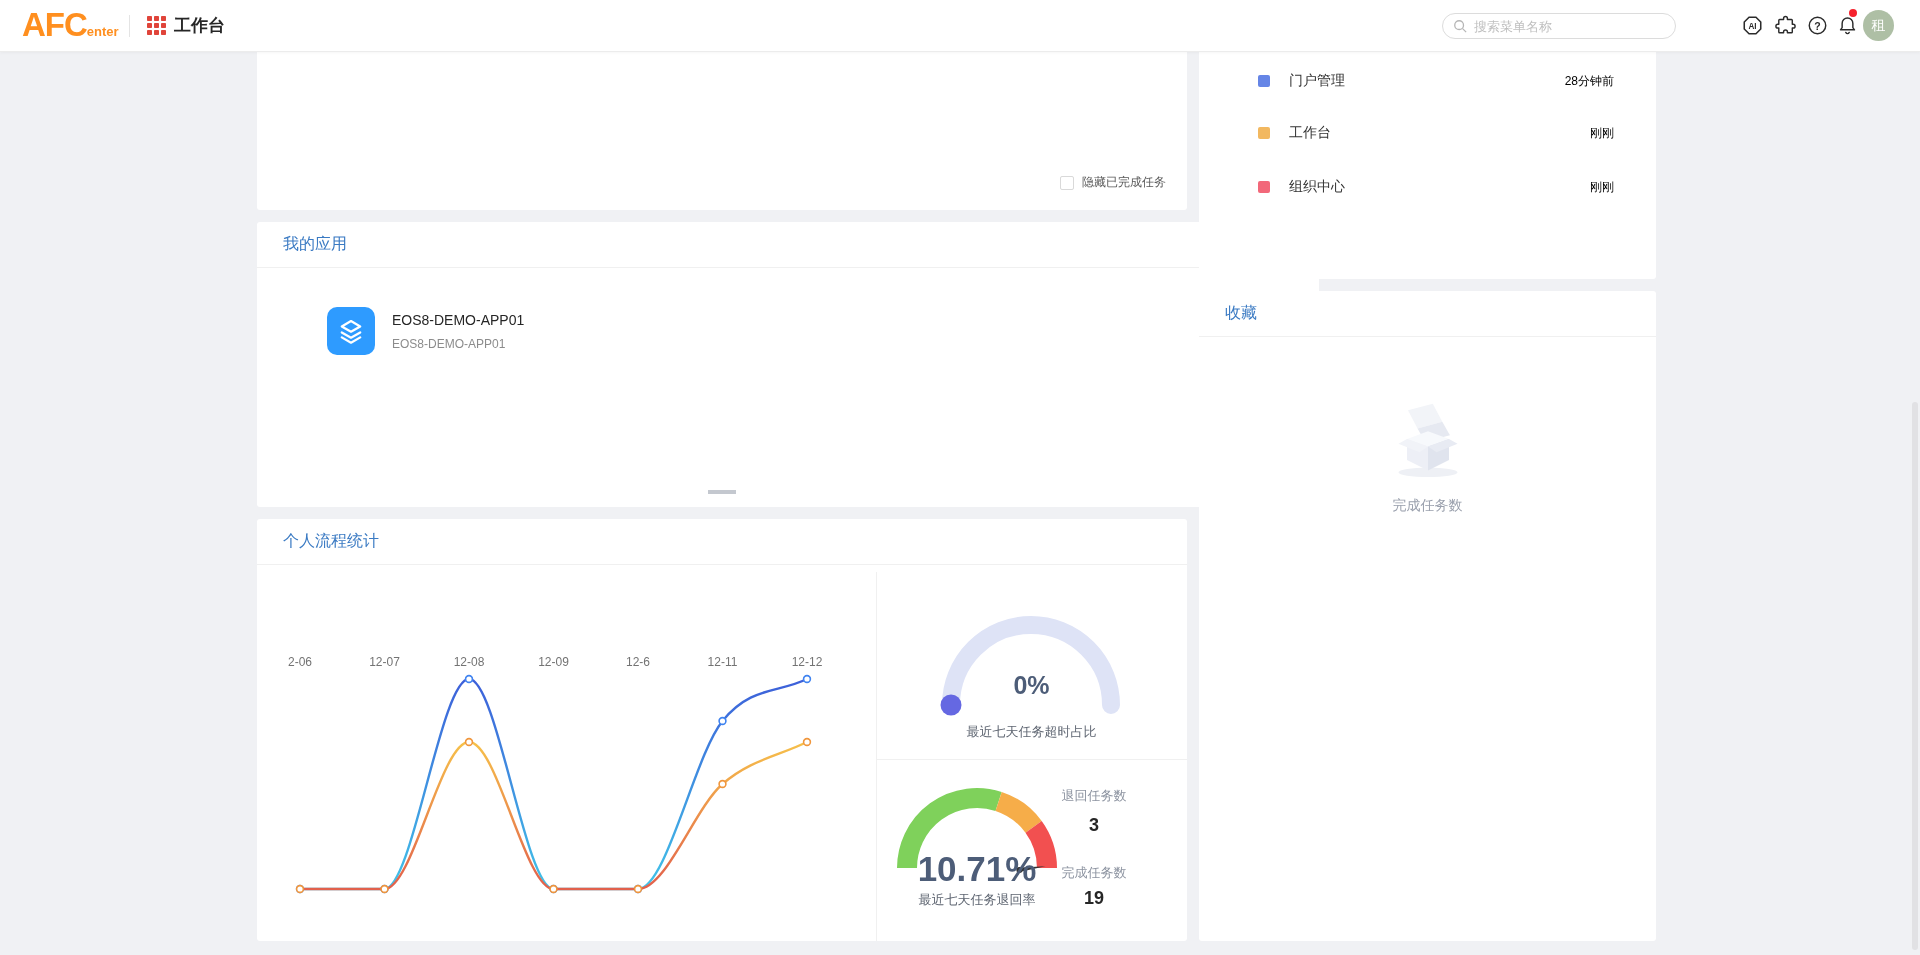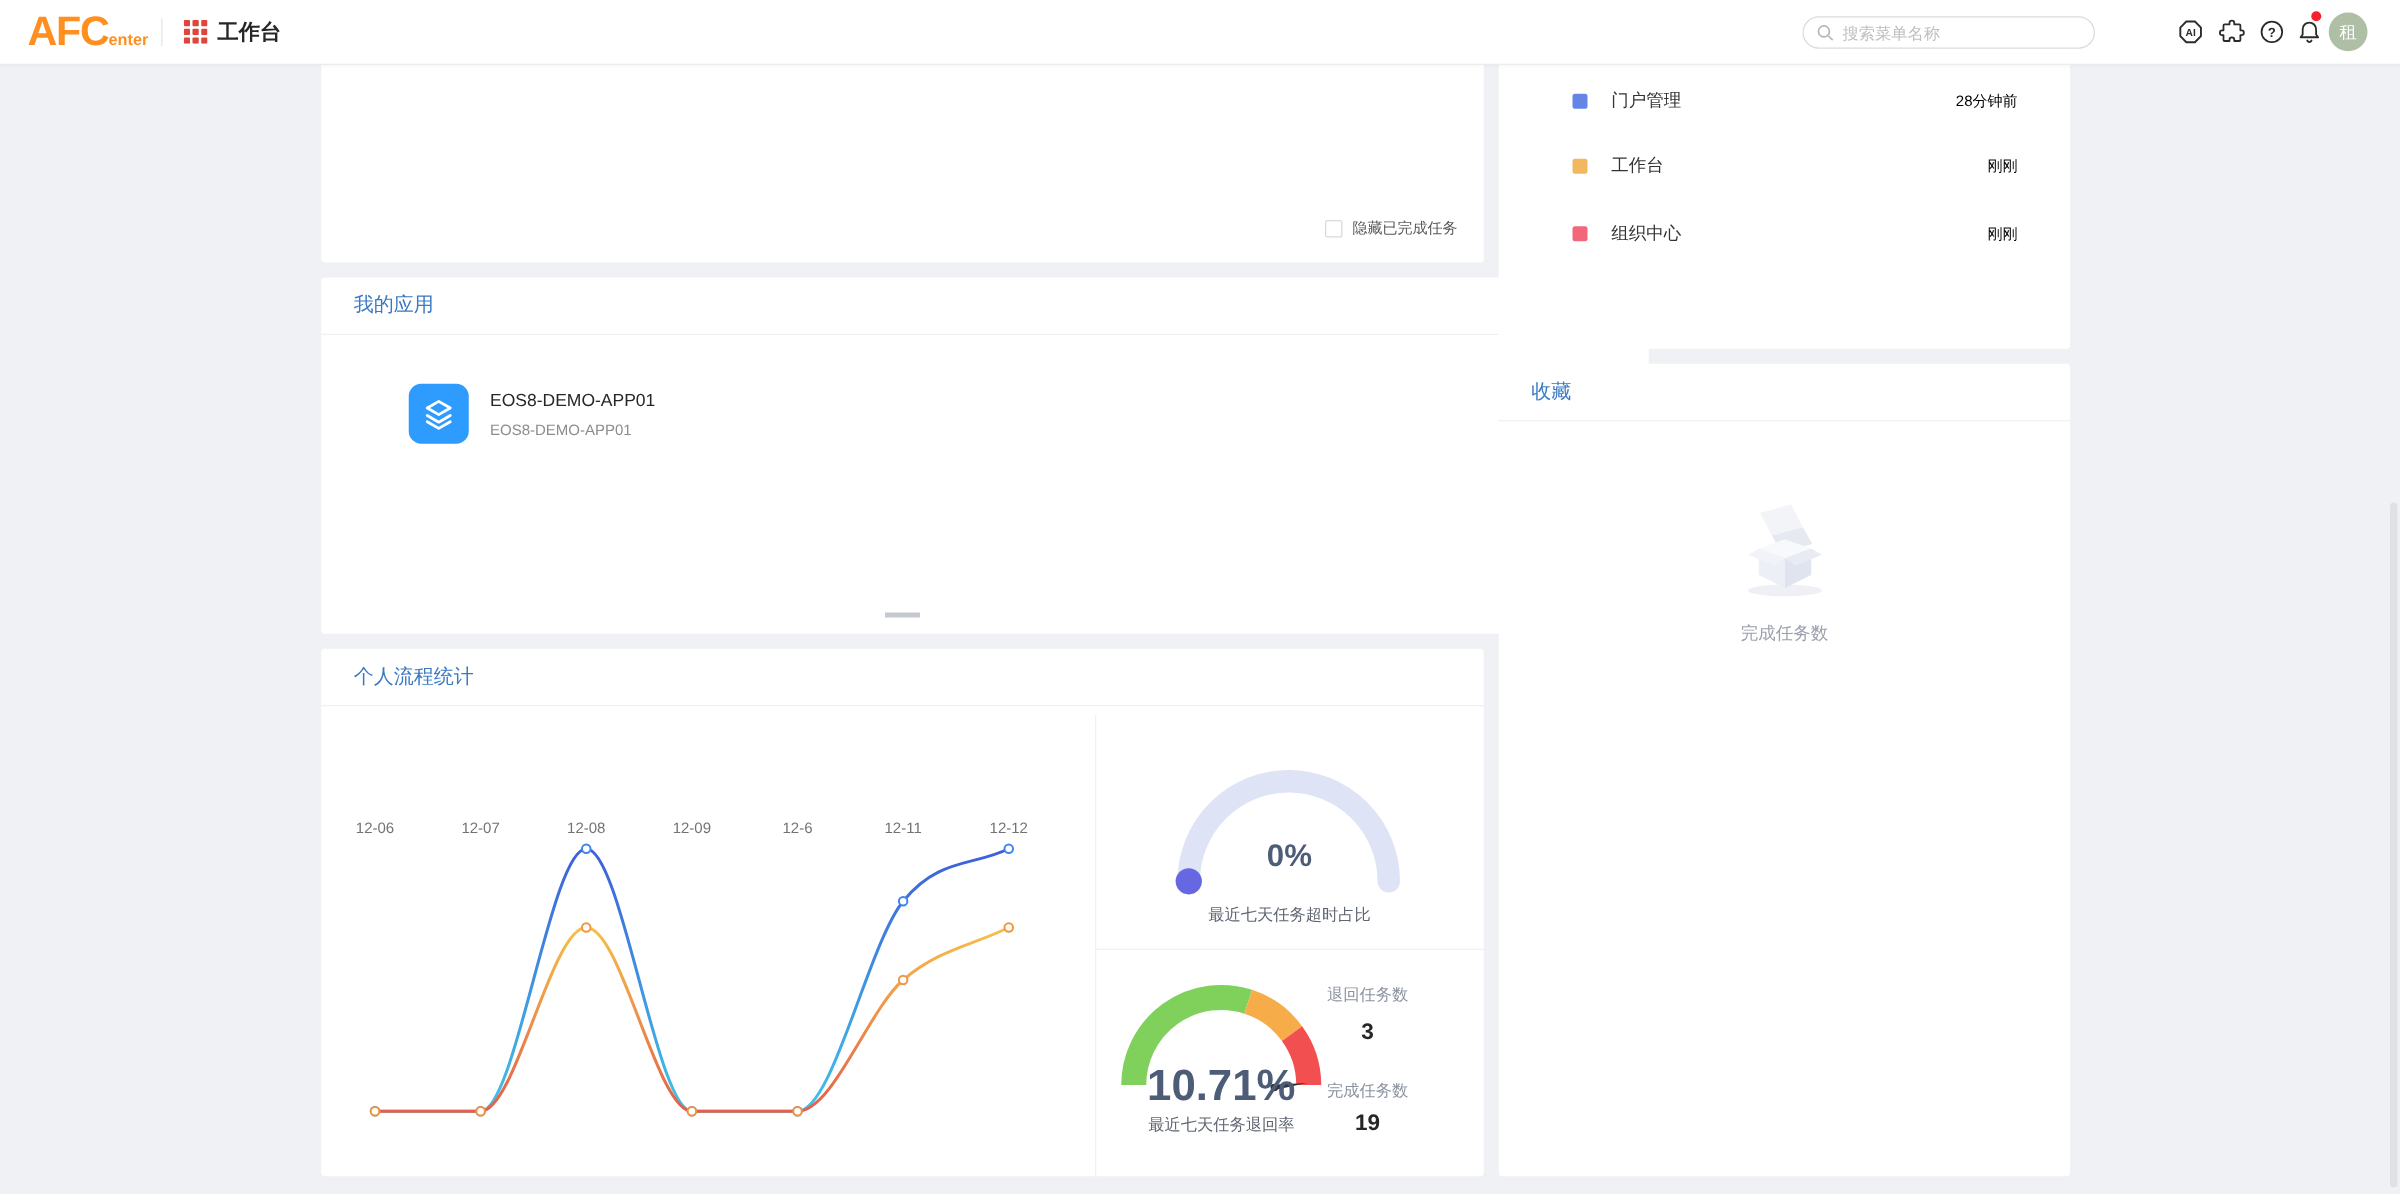--- a/index.html
+++ b/index.html
@@ -175,21 +175,21 @@
 
   <div class="card" id="card-stats">
     <div class="card-head">
       <span class="card-title">个人流程统计</span>
     </div>
 
     <div class="stats-vdiv"></div>
     <div class="stats-hdiv"></div>
 
     <div id="x-labels">
-        <span class="x-label" style="left: 11px;">12-06</span>
+        <span class="x-label" style="left: 11px;">2-06</span>
         <span class="x-label" style="left: 95.5px;">12-07</span>
         <span class="x-label" style="left: 180px;">12-08</span>
         <span class="x-label" style="left: 264.5px;">12-09</span>
         <span class="x-label" style="left: 349px;">12-6</span>
         <span class="x-label" style="left: 433.5px;">12-11</span>
         <span class="x-label" style="left: 518px;">12-12</span>
       </div>
     <svg id="line-chart-svg" viewBox="0 0 619 422">
       <defs>
         <linearGradient id="series-grad-0" gradientUnits="userSpaceOnUse" x1="0" y1="160" x2="0" y2="370">

